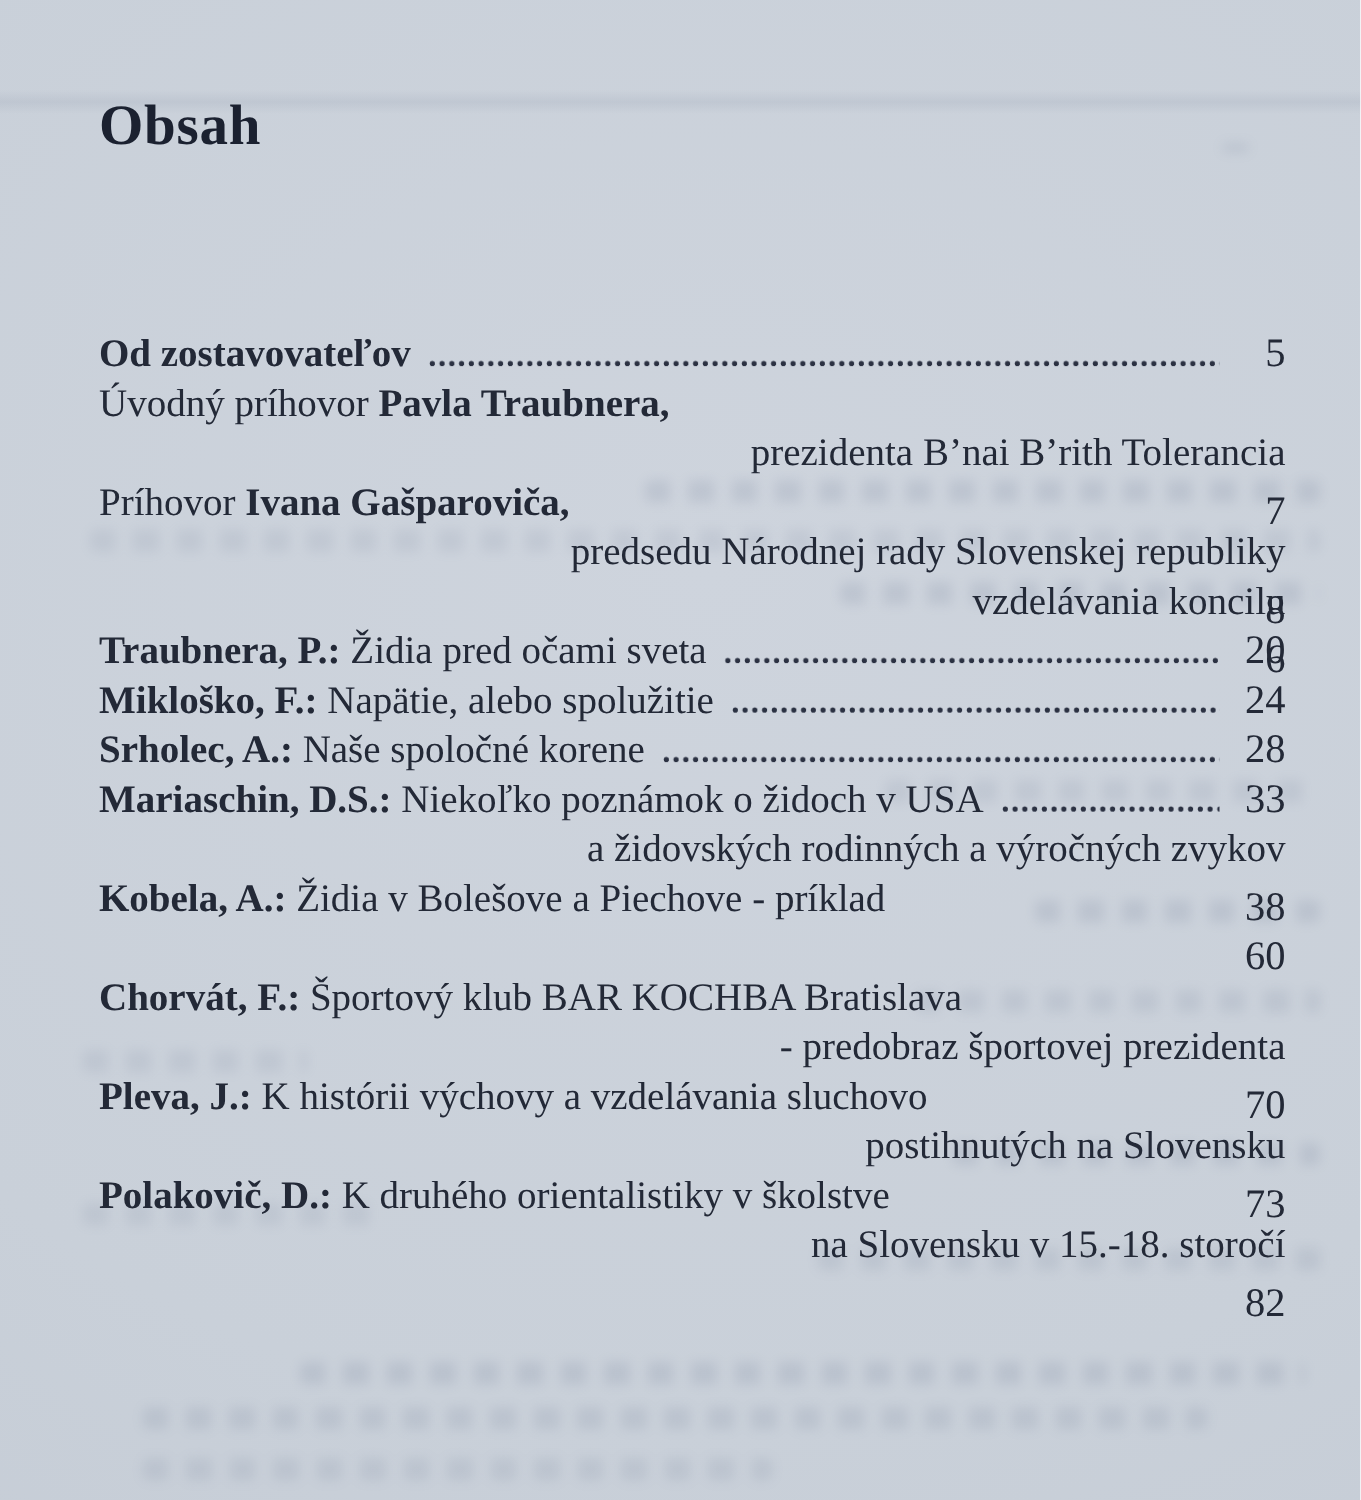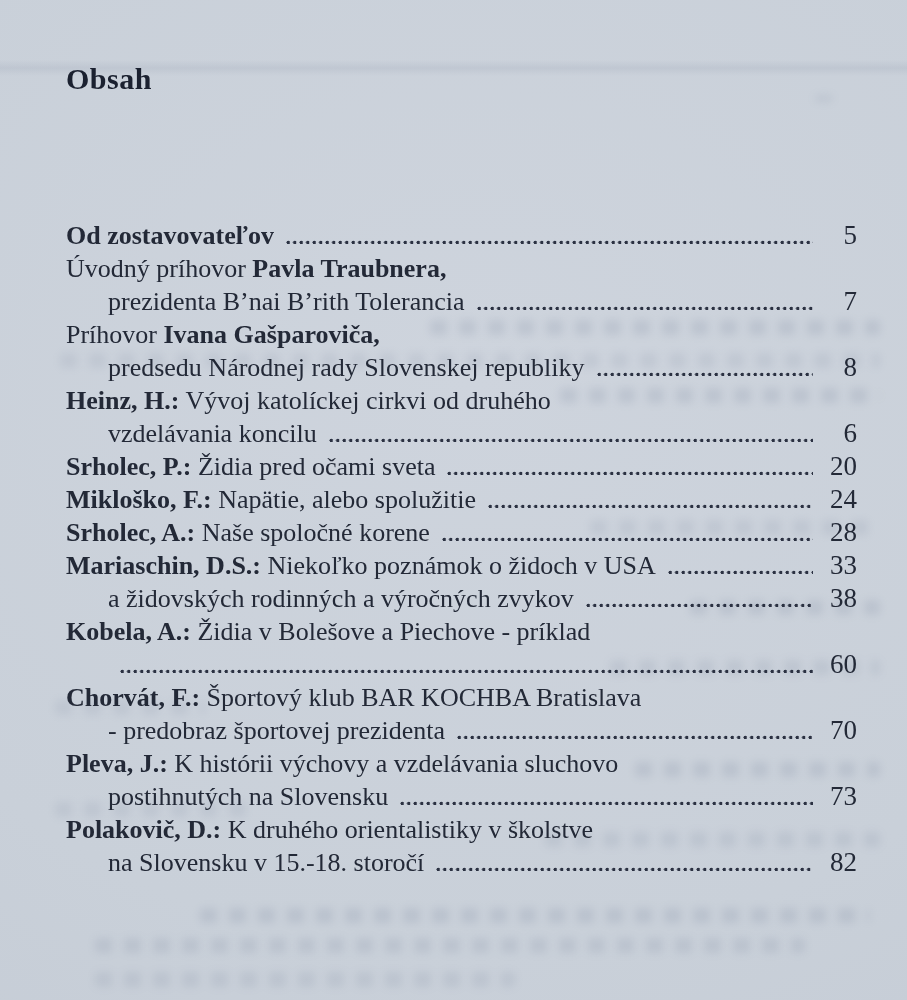--- a/index.html
+++ b/index.html
@@ -13,28 +13,28 @@
       radial-gradient(145% 110% at 52% 38%, #ced4dd 0%, #c9d0d9 52%, #c2c9d3 100%);
     color: #222836;
   }
   
   .page::before {
     content: ""; position: absolute; left: 0; right: 0; top: 60px; height: 16px;
     background: linear-gradient(180deg, rgba(255,255,255,0) 0%, rgba(125,136,158,.14) 50%, rgba(255,255,255,0) 100%);
   }
   .title {
     position: absolute; left: 66px; top: 62px; margin: 0;
-    font-size: 30px; font-weight: bold; letter-spacing: .5px; color: #1b2130;
+    font-size: 38px; font-weight: bold; letter-spacing: .5px; color: #1b2130;
   }
   .toc { position: absolute; left: 66px; right: 50px; top: 219px; }
   .toc-line {
     display: flex; align-items: flex-end; height: 33px;
     font-size: 26px; line-height: 33px; white-space: nowrap; color: #232937;
   }
-  .toc-line.indent { padding-left: 42px; }
+  .toc-line.indent { padding-left: 42px; flex-direction: column; }
   .txt .b { font-weight: bold; }
   .txt .r { font-weight: normal; }
   .leader {
     flex: 1 1 auto; height: 7px; align-self: flex-end; margin: 0 8px 6px 12px;
     background-image: radial-gradient(circle at 2.2px 3.4px, #2b3142 1.55px, rgba(43,49,66,0) 2px);
     background-size: 6.5px 7px; background-repeat: repeat-x;
   }
   .pg { min-width: 36px; text-align: right; font-size: 27px; }
   
   .ghost {
@@ -94,30 +94,27 @@
         <span class="pg">7</span>
       </div>
       <div class="toc-line">
         <span class="txt"><span class="r">Príhovor </span><span class="b">Ivana Gašparoviča,</span></span>
       </div>
       <div class="toc-line indent">
         <span class="txt"><span class="r">predsedu Národnej rady Slovenskej republiky</span></span>
         <span class="leader"></span>
         <span class="pg">8</span>
       </div>
-      <div class="toc-line">
-        <span class="txt"><span class="b">Heinz, H.:</span><span class="r"> Vývoj katolíckej cirkvi od druhého</span></span>
-      </div>
       <div class="toc-line indent">
         <span class="txt"><span class="r">vzdelávania koncilu</span></span>
         <span class="leader"></span>
         <span class="pg">6</span>
       </div>
       <div class="toc-line">
-        <span class="txt"><span class="b">Srholec, P.:</span><span class="r"> Židia pred očami sveta</span></span>
+        <span class="txt"><span class="b">Traubnera, P.:</span><span class="r"> Židia pred očami sveta</span></span>
         <span class="leader"></span>
         <span class="pg">20</span>
       </div>
       <div class="toc-line">
         <span class="txt"><span class="b">Mikloško, F.:</span><span class="r"> Napätie, alebo spolužitie</span></span>
         <span class="leader"></span>
         <span class="pg">24</span>
       </div>
       <div class="toc-line">
         <span class="txt"><span class="b">Srholec, A.:</span><span class="r"> Naše spoločné korene</span></span>

